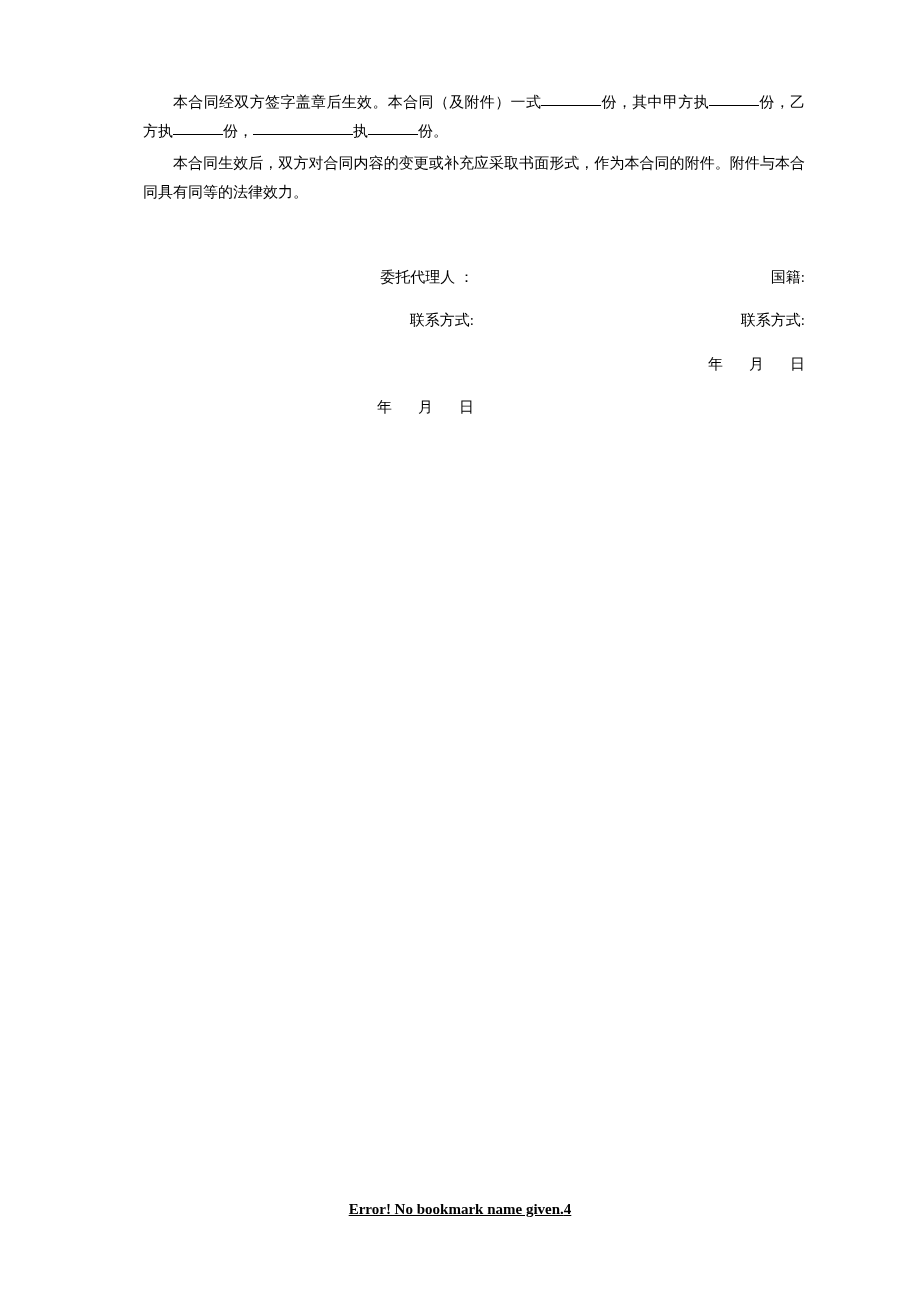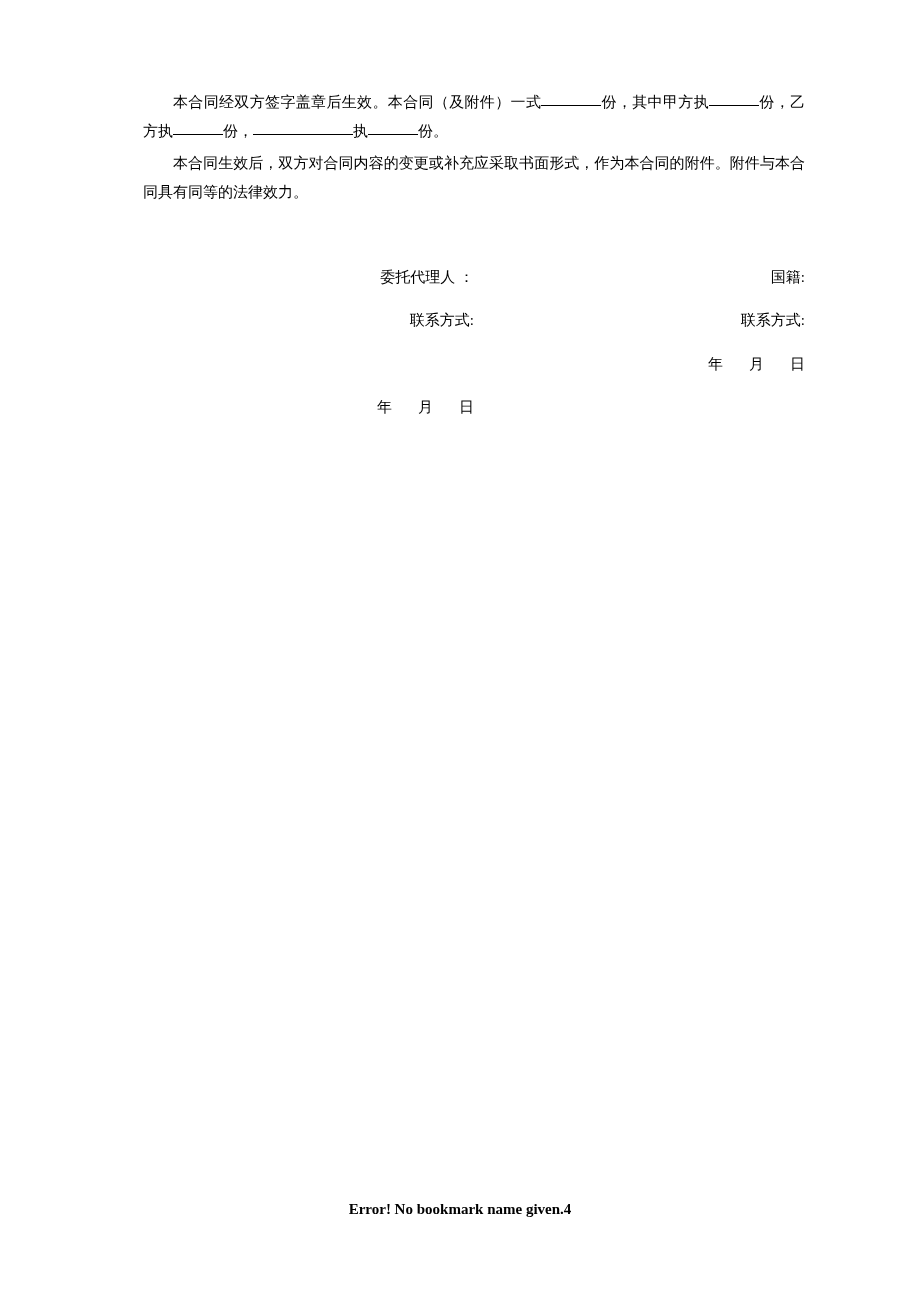--- a/index.html
+++ b/index.html
@@ -86,20 +86,21 @@
     }
     .footer {
       position: absolute;
       bottom: 78px;
       left: 0;
       right: 0;
       text-align: center;
       font-family: "Times New Roman", serif;
       font-size: 15px;
       font-weight: bold;
+      text-decoration: underline;
     }
   </style>
 </head>
 <body>
 
 <div class="content">
 
   <p class="para indent">
     <span>本合同经双方签字盖章后生效。本合同（及附件）一式</span><span class="blank-med"></span><span>份，其中甲方执</span><span class="blank-short"></span><span>份，乙方执</span><span class="blank-short"></span><span>份，</span><span class="blank-long"></span><span>执</span><span class="blank-short"></span><span>份。</span>
   </p>

